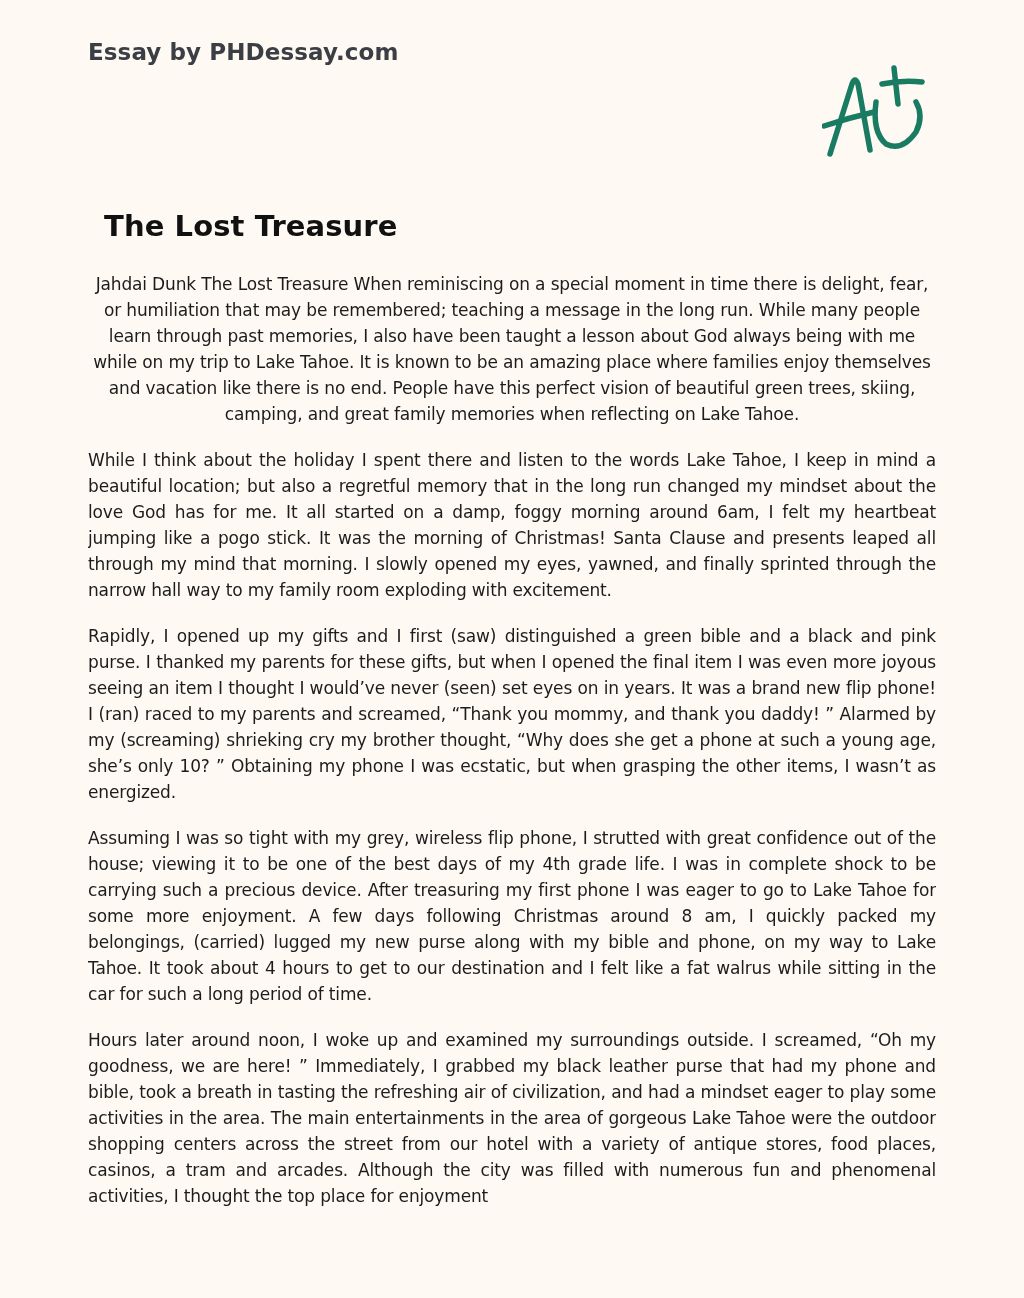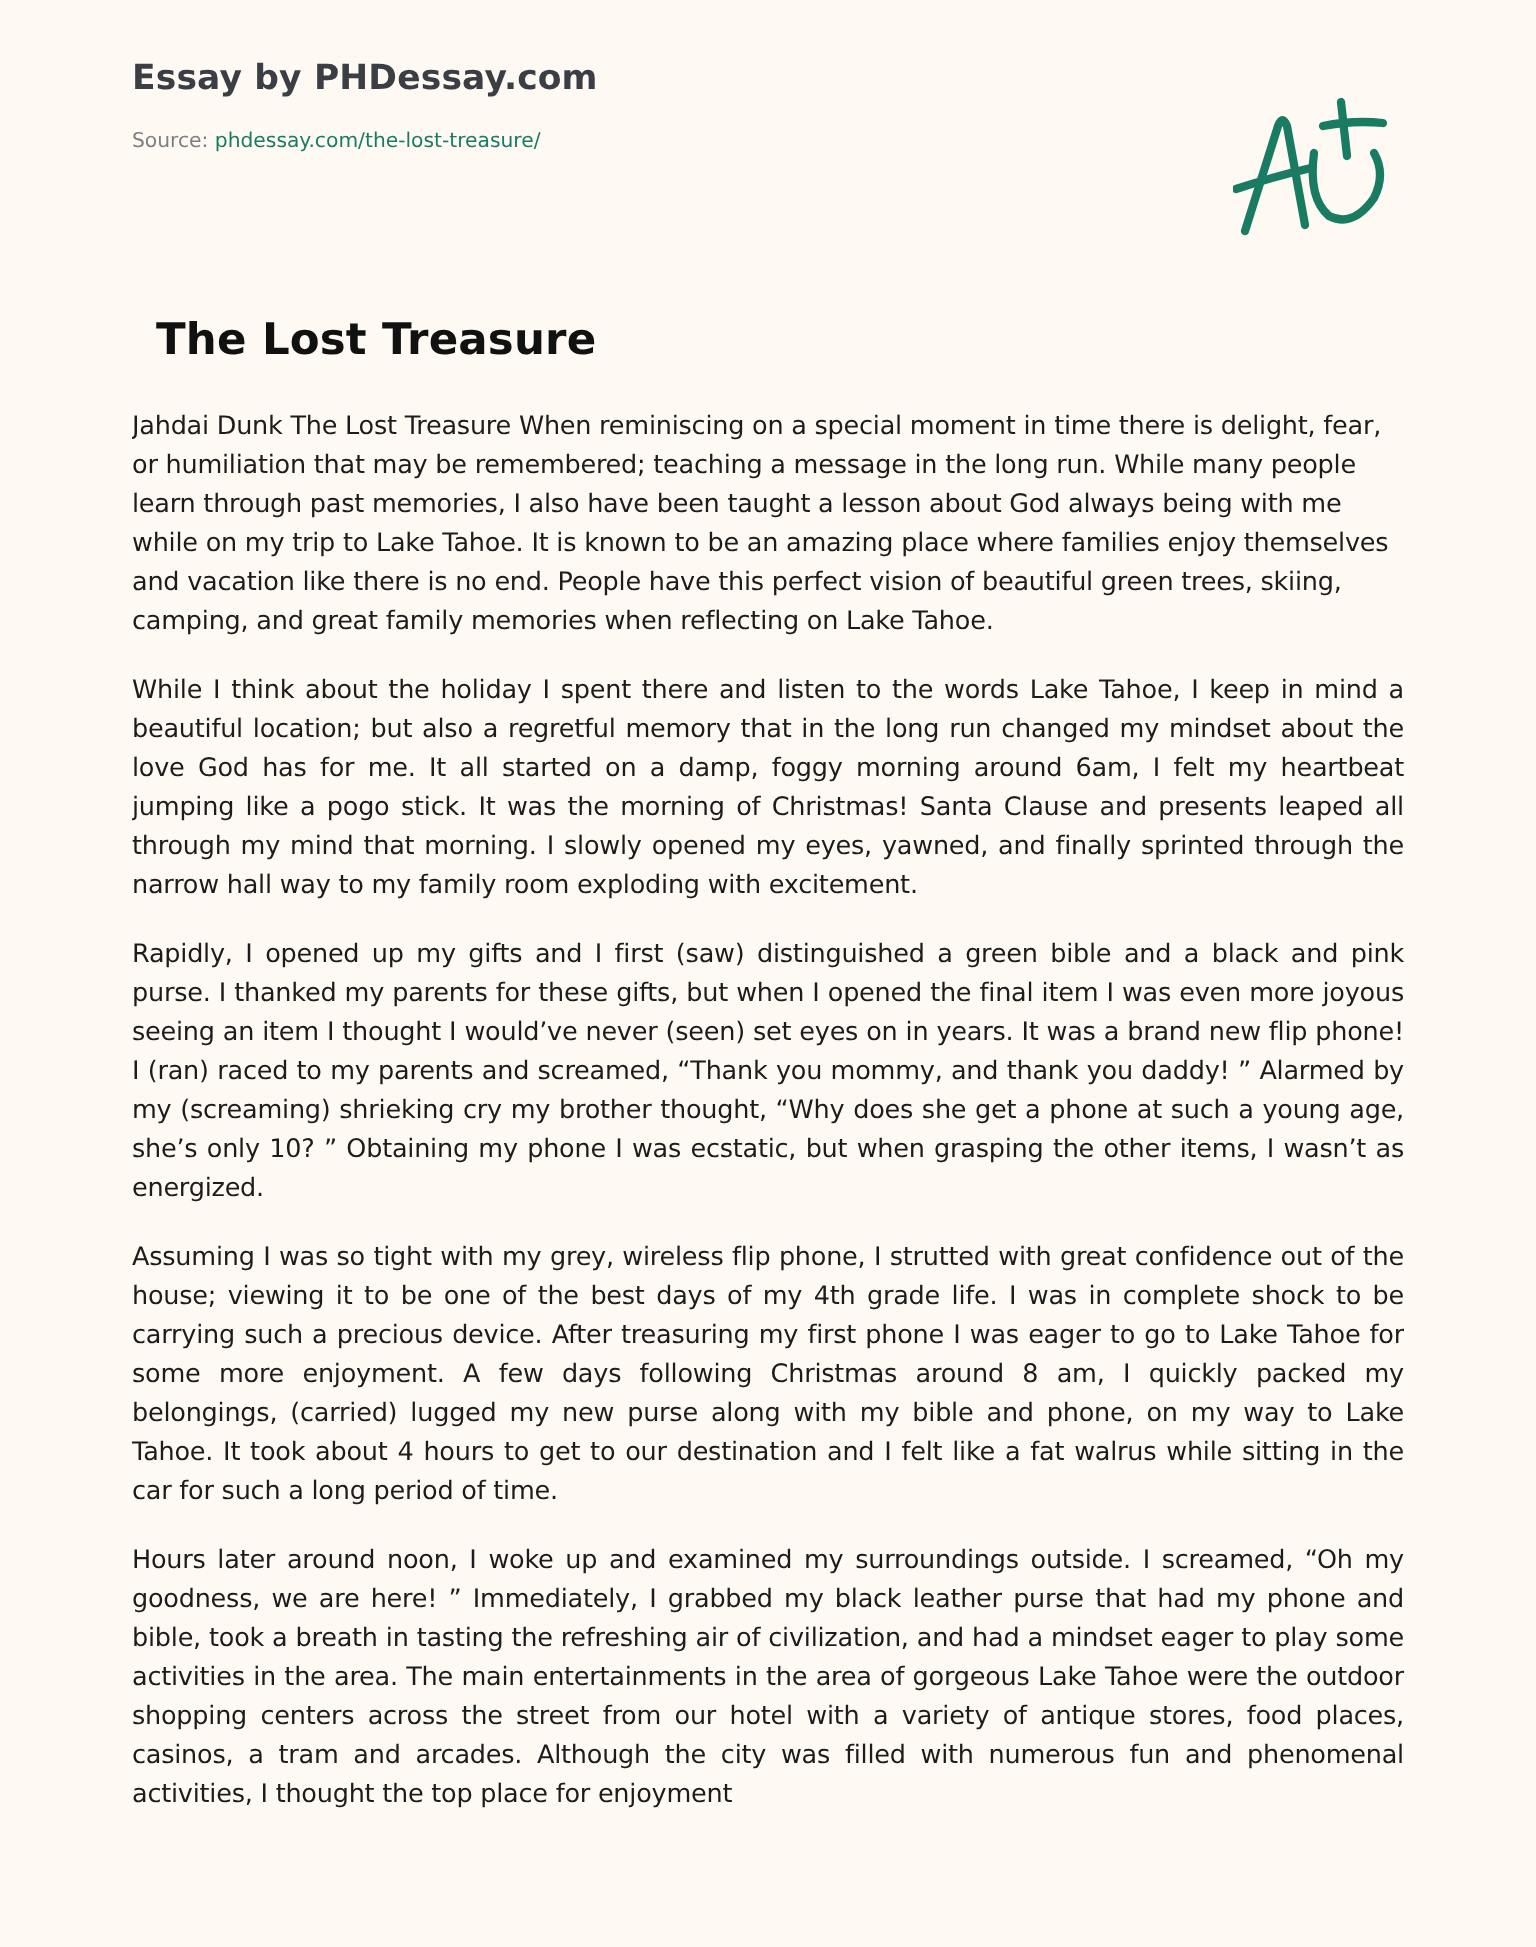--- a/index.html
+++ b/index.html
@@ -67,31 +67,28 @@
     }
     .essay p {
       margin: 0 0 20px 0;
       font-size: 17px;
       line-height: 26px;
       text-align: justify;
       color: #1c1c1c;
       letter-spacing: -0.15px;
     }
     .essay p:first-child {
-      text-align: left;
+      text-align: center;
     }
   </style>
 </head>
 <body>
 
 <header class="header">
   <h2 class="brand">Essay by PHDessay.com</h2>
-  <div class="source">
-    <span>Source: </span><a>phdessay.com/the-lost-treasure/</a>
-  </div>
 </header>
 
 <div class="logo">
   <svg width="110" height="100" viewBox="0 0 110 100" fill="none" stroke="#1a7b63" stroke-width="5.5" stroke-linecap="round" stroke-linejoin="round">
 
     <path d="M8 92 L30 22 Q33 14 36 22 L48 88"></path>
     <path d="M2 64 Q26 56 52 50"></path>
 
     <path d="M54 40 Q50 70 64 82 Q80 90 94 70 Q102 54 94 40"></path>
 

